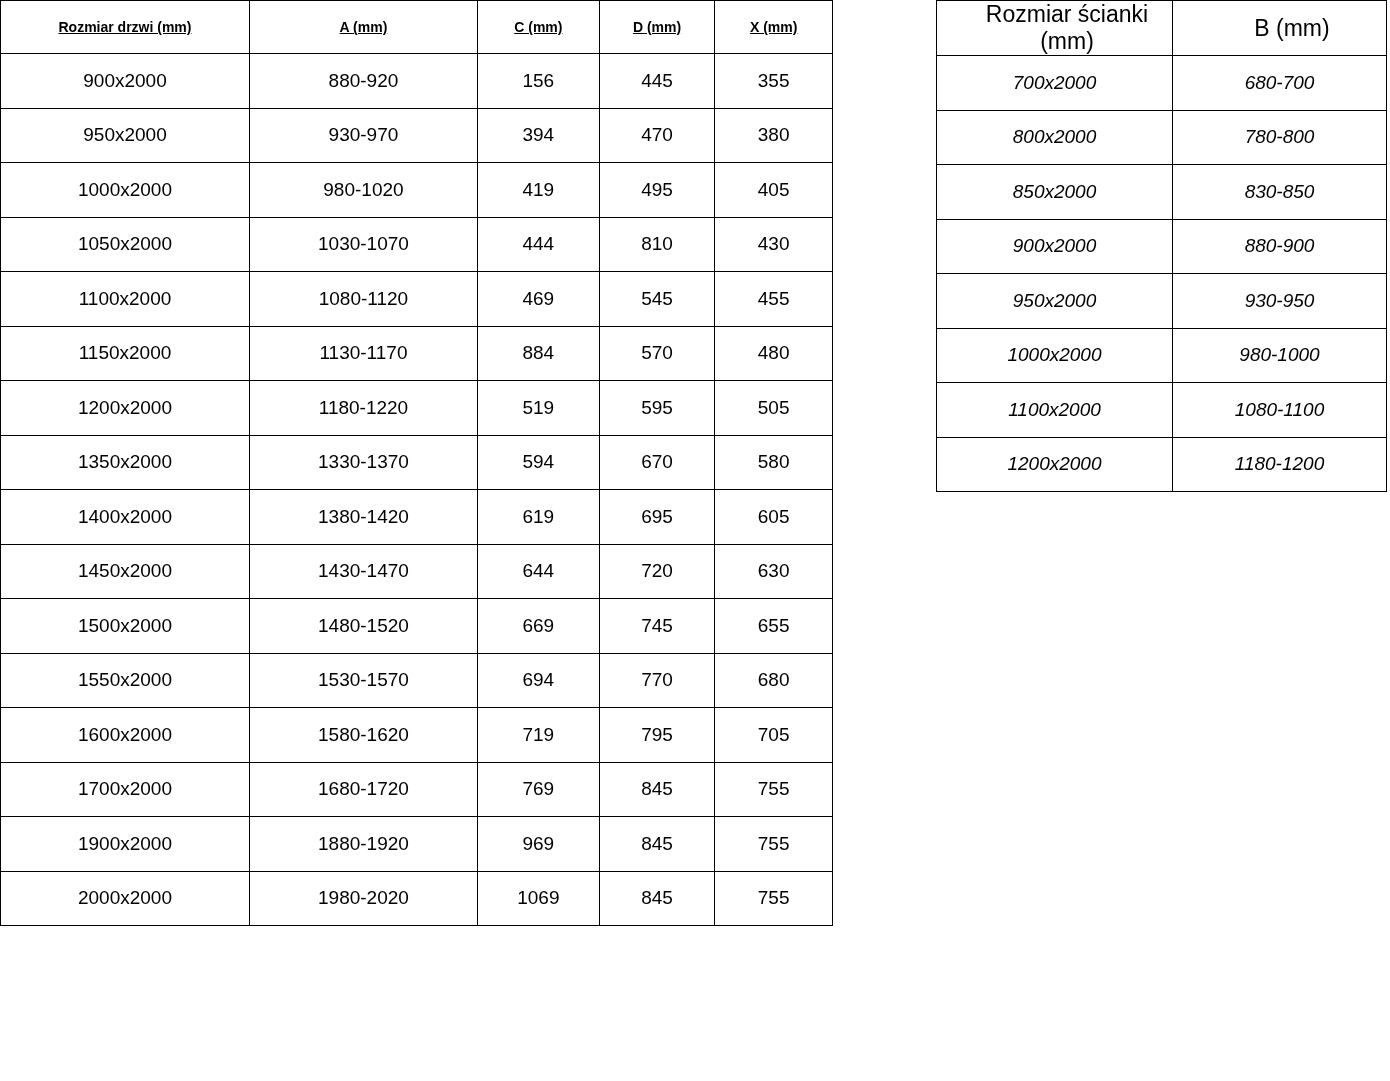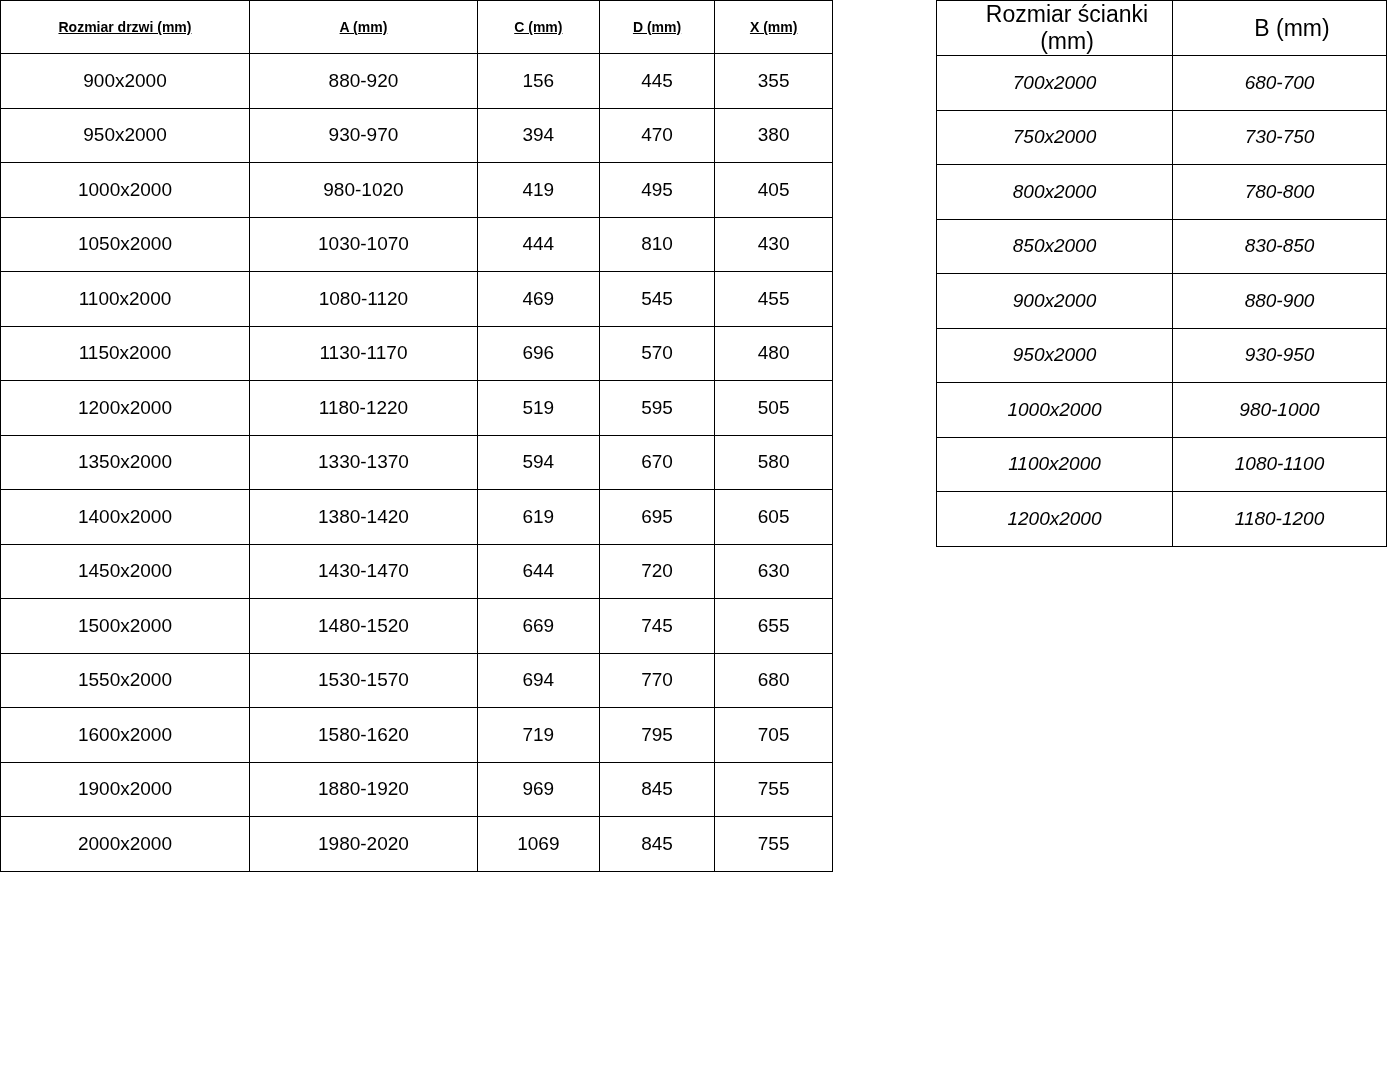--- a/index.html
+++ b/index.html
@@ -130,21 +130,21 @@
       <tr>
         <td>1100x2000</td>
         <td>1080-1120</td>
         <td>469</td>
         <td>545</td>
         <td>455</td>
       </tr>
       <tr>
         <td>1150x2000</td>
         <td>1130-1170</td>
-        <td>696</td>
+        <td>884</td>
         <td>570</td>
         <td>480</td>
       </tr>
       <tr>
         <td>1200x2000</td>
         <td>1180-1220</td>
         <td>519</td>
         <td>595</td>
         <td>505</td>
       </tr>
@@ -182,20 +182,27 @@
         <td>694</td>
         <td>770</td>
         <td>680</td>
       </tr>
       <tr>
         <td>1600x2000</td>
         <td>1580-1620</td>
         <td>719</td>
         <td>795</td>
         <td>705</td>
+      </tr>
+      <tr>
+        <td>1700x2000</td>
+        <td>1680-1720</td>
+        <td>769</td>
+        <td>845</td>
+        <td>755</td>
       </tr>
       <tr>
         <td>1900x2000</td>
         <td>1880-1920</td>
         <td>969</td>
         <td>845</td>
         <td>755</td>
       </tr>
       <tr>
         <td>2000x2000</td>
@@ -219,24 +226,20 @@
         <th>Rozmiar ścianki (mm)</th>
         <th>B (mm)</th>
       </tr>
     </thead>
     <tbody>
       <tr>
         <td>700x2000</td>
         <td>680-700</td>
       </tr>
       <tr>
-        <td>750x2000</td>
-        <td>730-750</td>
-      </tr>
-      <tr>
         <td>800x2000</td>
         <td>780-800</td>
       </tr>
       <tr>
         <td>850x2000</td>
         <td>830-850</td>
       </tr>
       <tr>
         <td>900x2000</td>
         <td>880-900</td>

